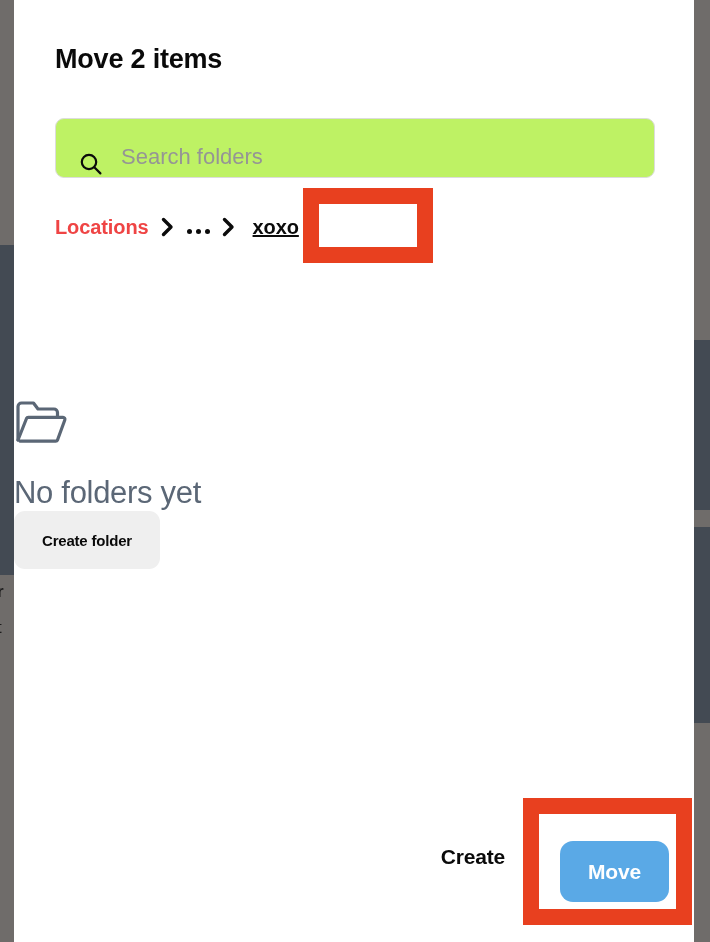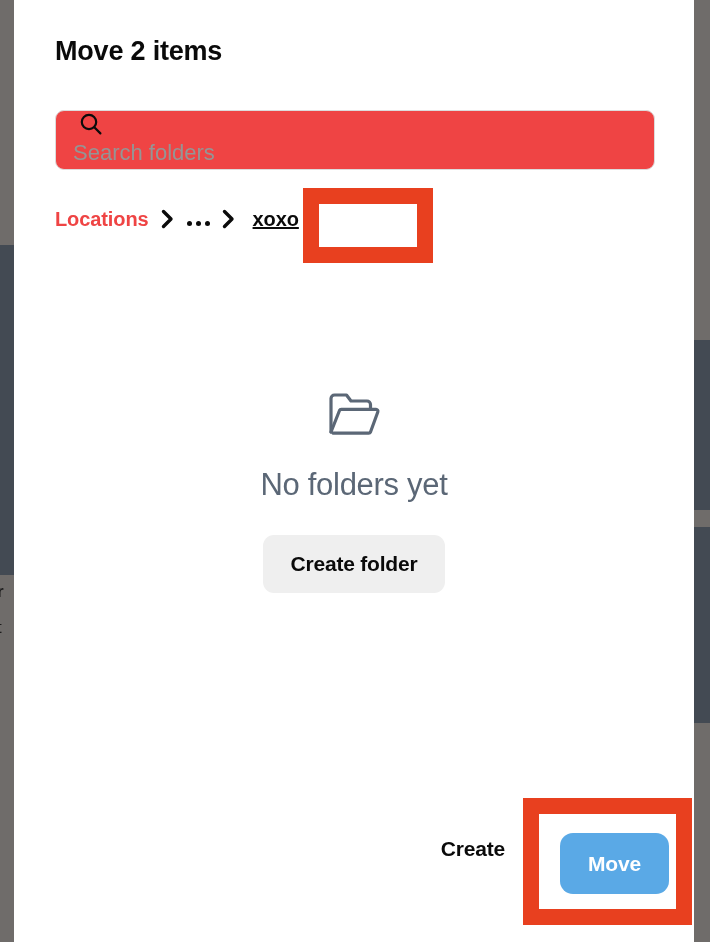--- a/index.html
+++ b/index.html
@@ -49,21 +49,21 @@
     line-height: 1;
     white-space: nowrap;
   }
   .edge-text-1 { top: 583px; }
   .edge-text-2 { top: 619px; font-weight: 400; }
 
   
   .modal {
     position: absolute;
     left: 14px;
-    top: 0;
+    top: 8px;
     width: 680px;
     height: 776px;
     background: #ffffff;
   }
 
   .modal-title {
     position: absolute;
     left: 41px;
     top: 36px;
     font-size: 27px;
@@ -75,24 +75,23 @@
 
   
   .search-box {
     position: absolute;
     left: 41px;
     top: 110px;
     width: 600px;
     height: 60px;
     border: 1px solid #dcdcdc;
     border-radius: 9px;
-    background: #ef4444;
+    background: #bef264;
     display: flex;
-    align-items: flex-start;
-    flex-direction: column;
+    align-items: flex-end;
   }
   .search-icon {
     width: 26px;
     height: 26px;
     margin-left: 22px;
     flex: 0 0 auto;
     display: block;
   }
   .search-input {
     border: none;
@@ -157,38 +156,37 @@
   }
 
   
   .empty-state {
     position: absolute;
     left: 0;
     top: 390px;
     width: 680px;
     display: flex;
     flex-direction: column;
-    align-items: center;
+    align-items: flex-start;
   }
   .folder-icon { display: block; width: 54px; height: 48px; }
   .empty-title {
     margin-top: 29px;
     font-size: 31px;
     font-weight: 400;
     color: #5b6776;
     letter-spacing: -0.3px;
     white-space: nowrap;
   }
   .create-folder-btn {
-    margin-top: 32px;
     border: none;
     background: #efefef;
     color: #0a0a0a;
     font-family: "Liberation Sans", sans-serif;
-    font-size: 21px;
+    font-size: 15px;
     font-weight: 700;
     border-radius: 11px;
     padding: 0 28px;
     height: 58px;
     cursor: pointer;
     letter-spacing: -0.2px;
   }
 
   
   .cancel-btn {

